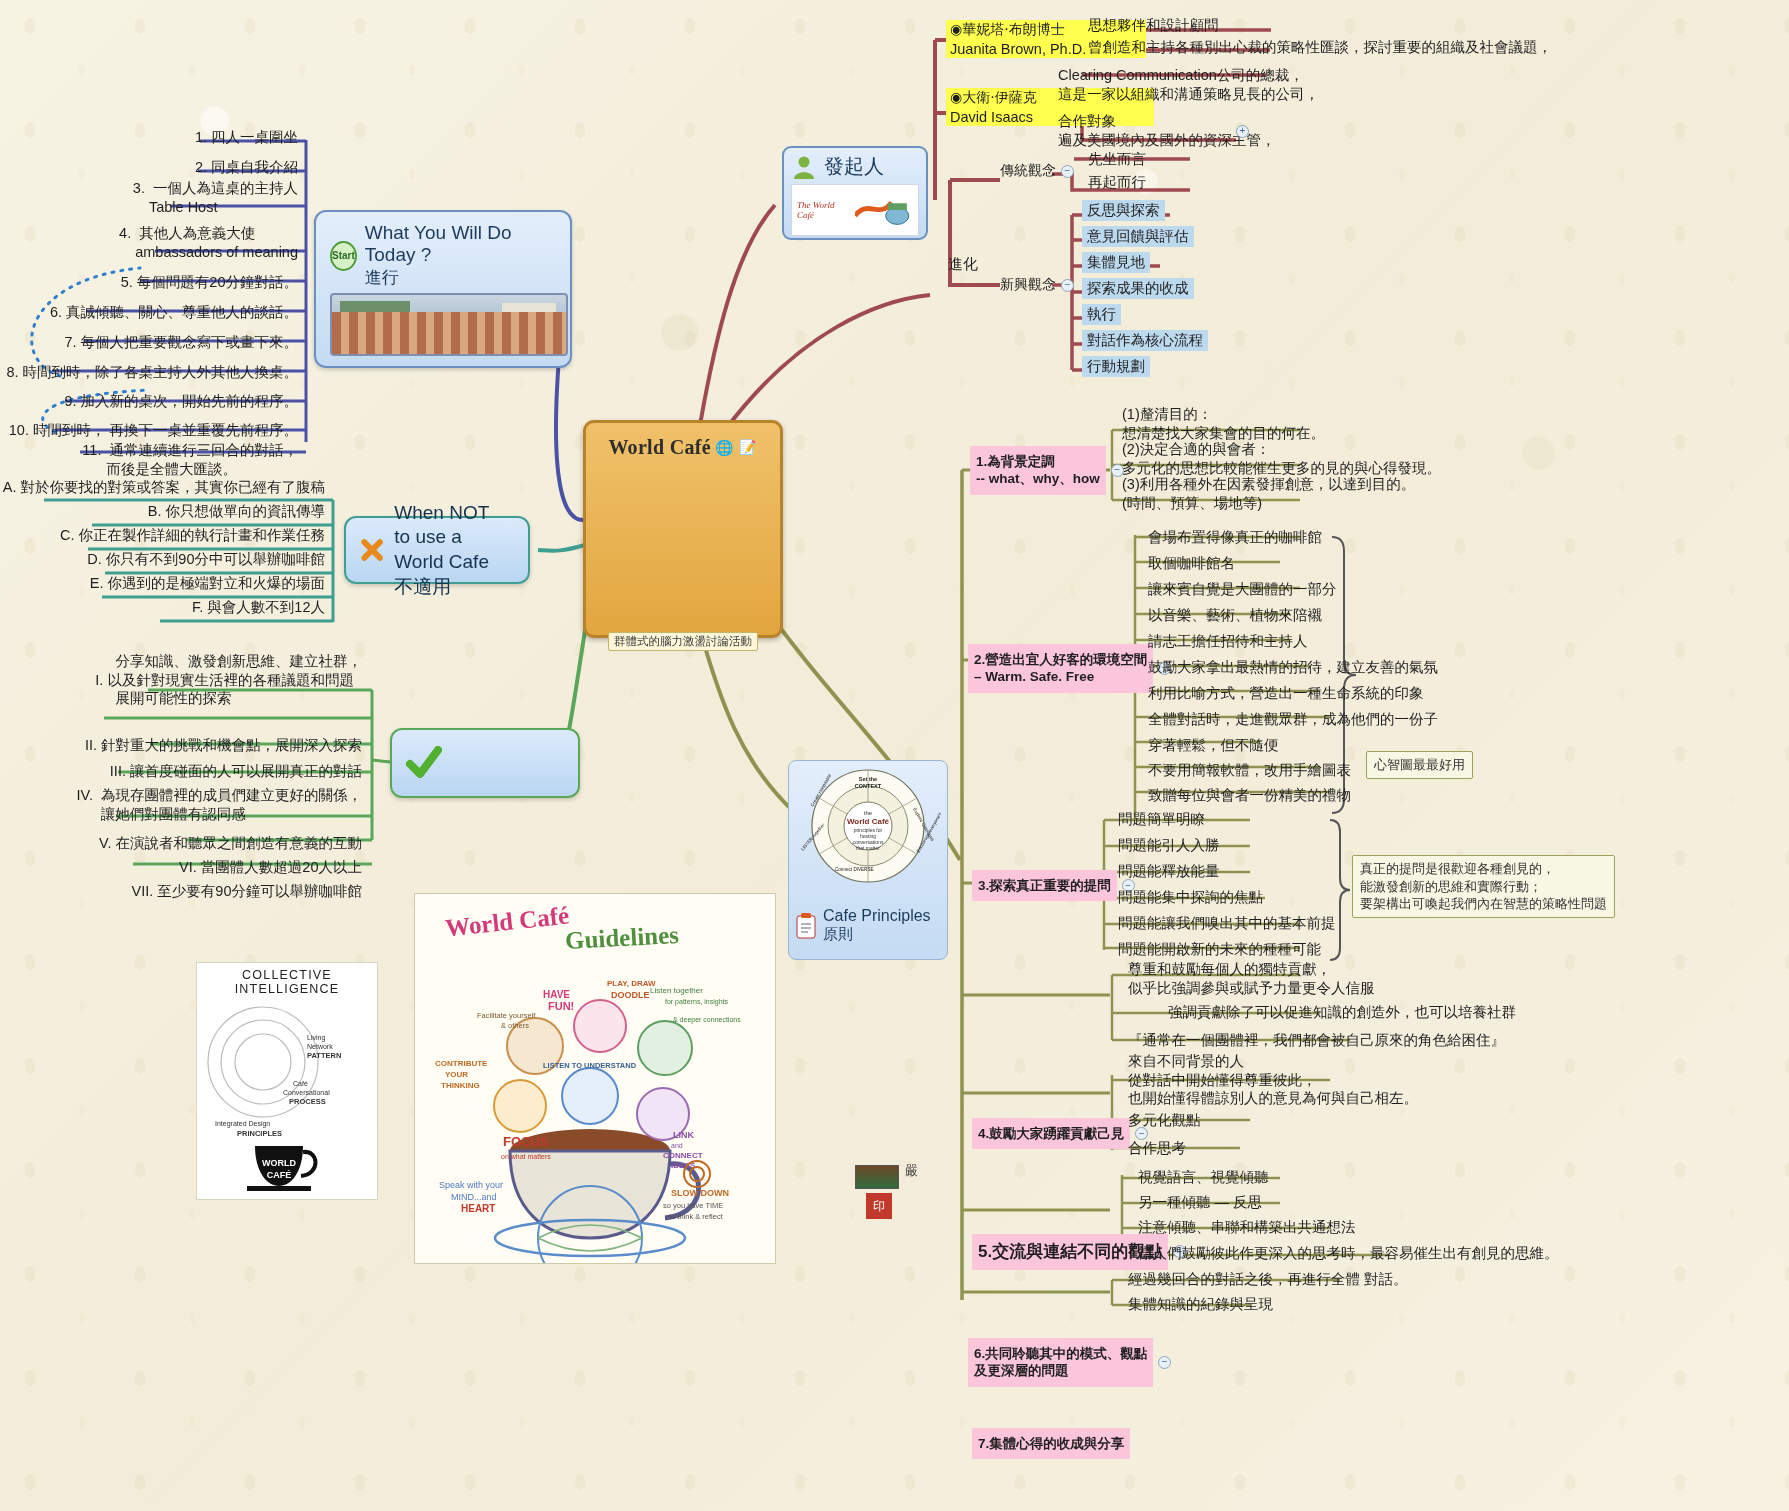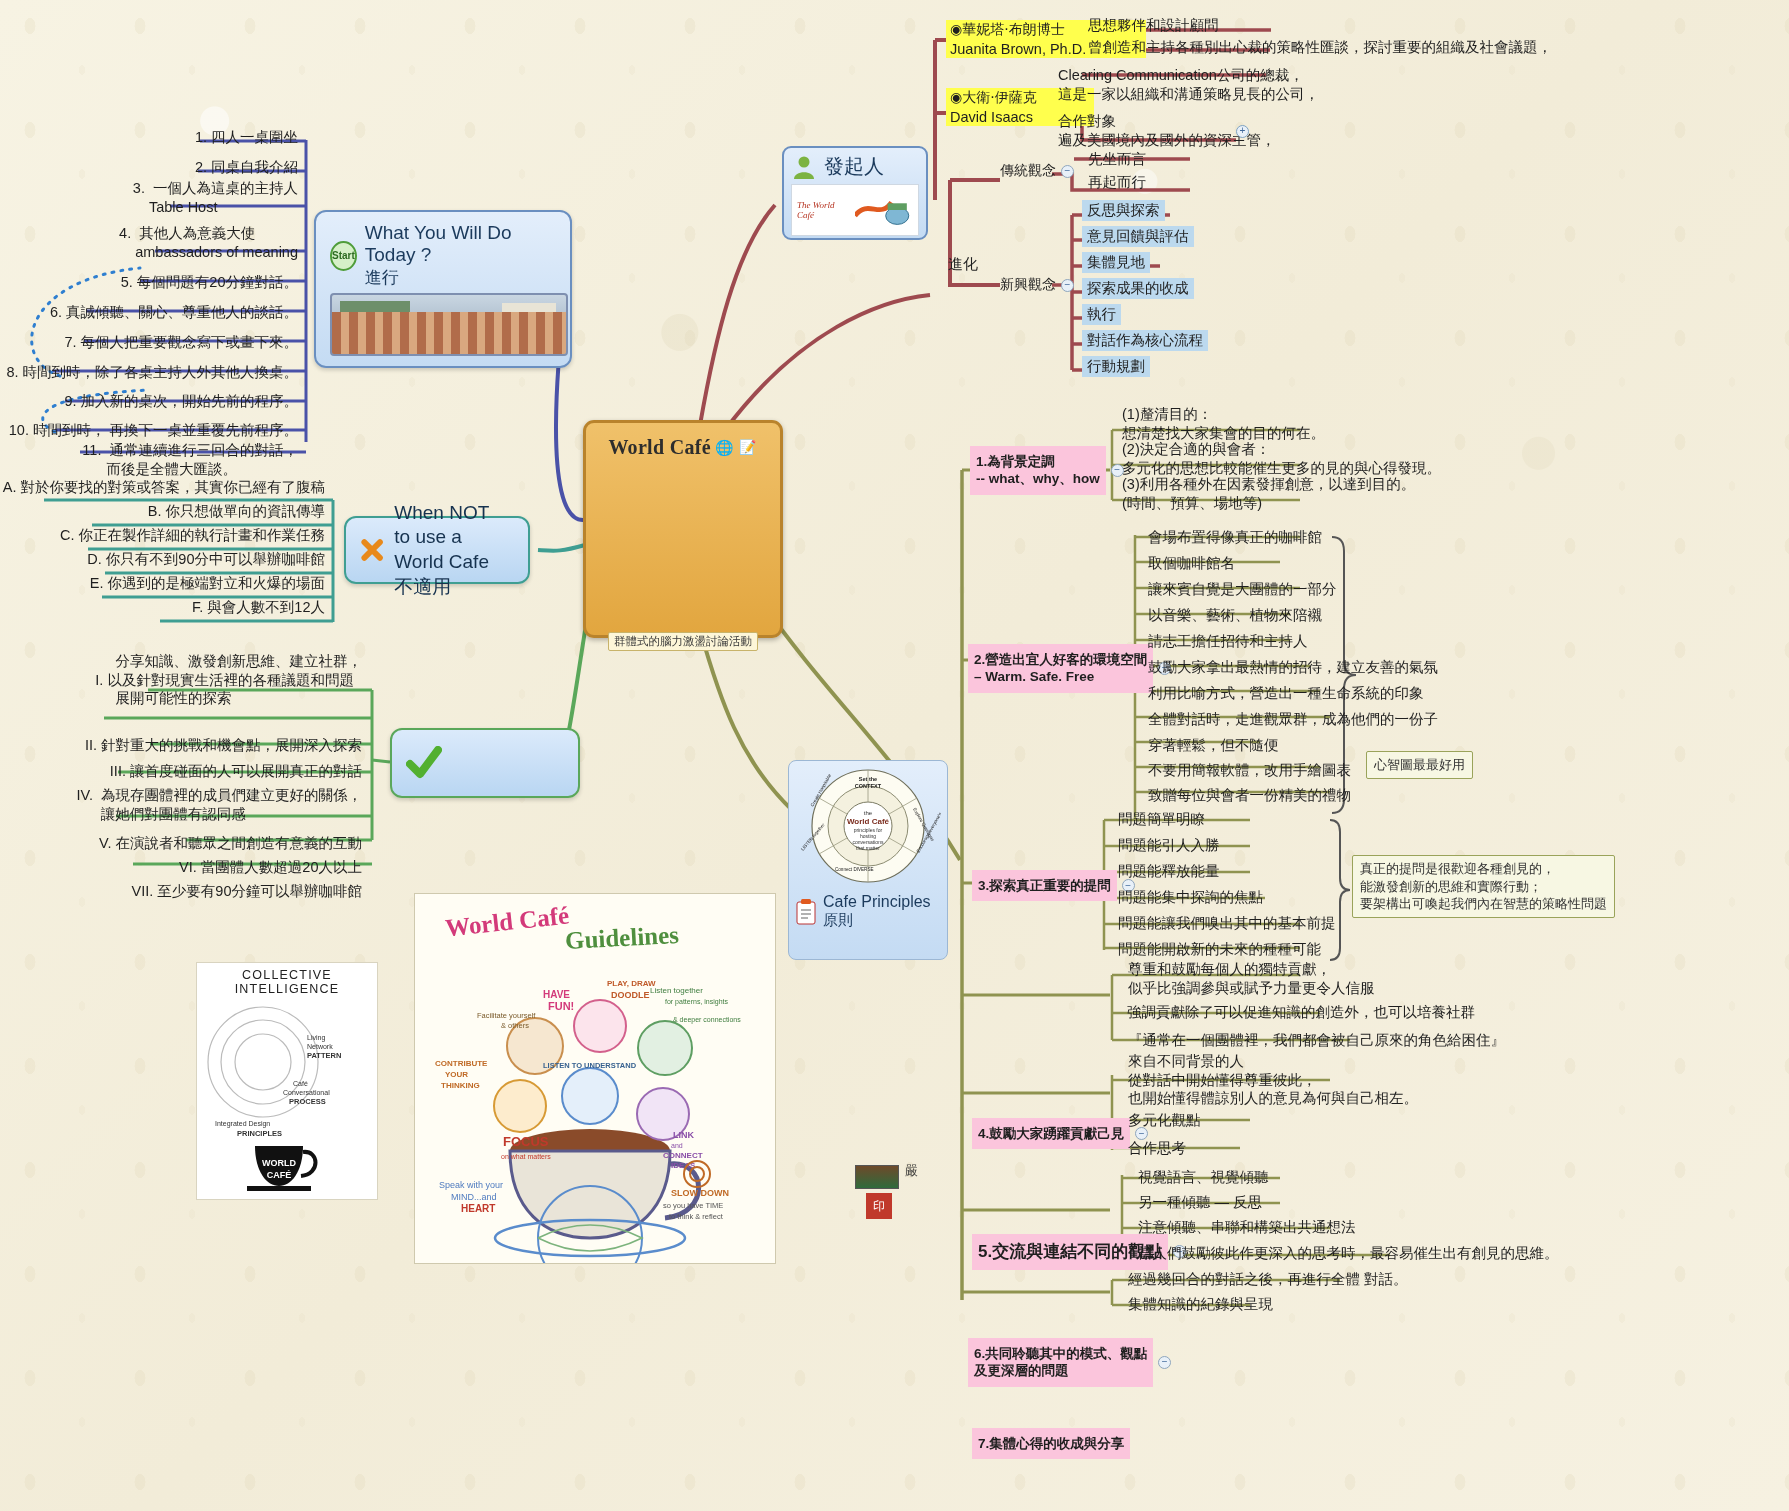--- a/index.html
+++ b/index.html
@@ -331,21 +331,21 @@
   </div>
 </div>
 
 <div class="node" style="left:946px;top:20px;width:200px">
   <div class="hl-yellow leaf" style="font-size:14px">◉華妮塔‧布朗博士</div>
   <div class="hl-yellow leaf" style="font-size:14.5px">Juanita Brown, Ph.D.</div>
 </div>
 <div class="leaf txt node" style="left:1088px;top:16px">思想夥伴和設計顧問</div>
 <div class="leaf txt node" style="left:1088px;top:38px">曾創造和主持各種別出心裁的策略性匯談，探討重要的組織及社會議題，</div>
 
-<div class="node" style="left:946px;top:88px;width:148px">
+<div class="node" style="left:946px;top:88px;width:208px">
   <div class="hl-yellow leaf" style="font-size:14px">◉大衛‧伊薩克</div>
   <div class="hl-yellow leaf" style="font-size:14.5px">David Isaacs</div>
 </div>
 <div class="leaf txt node" style="left:1058px;top:66px">Clearing Communication公司的總裁，
 這是一家以組織和溝通策略見長的公司，</div>
 <div class="leaf txt node" style="left:1058px;top:112px">合作對象
 遍及美國境內及國外的資深主管，</div>
 <div class="node" style="left:1236px;top:120px">
   <span class="collapse" style="border-color:#7fa3c2">+</span>
 </div>
@@ -392,21 +392,21 @@
     <text x="73" y="77" font-size="5" text-anchor="middle" fill="#333">conversations</text>
     <text x="73" y="83" font-size="5" text-anchor="middle" fill="#333">that matter</text>
     <text x="73" y="14" font-size="5.5" text-anchor="middle" fill="#222" font-weight="bold">Set the</text>
     <text x="73" y="21" font-size="5.5" text-anchor="middle" fill="#222" font-weight="bold">CONTEXT</text>
     <text x="18" y="40" font-size="4.6" fill="#222" transform="rotate(-60 18 40)">Create Hospitable</text>
     <text x="118" y="42" font-size="4.6" fill="#222" transform="rotate(60 118 42)">Explore Questions</text>
     <text x="124" y="86" font-size="4.6" fill="#222" transform="rotate(-60 124 86)">Encourage everyone's</text>
     <text x="40" y="104" font-size="4.6" fill="#222">Connect DIVERSE</text>
     <text x="8" y="84" font-size="4.6" fill="#222" transform="rotate(-50 8 84)">LISTEN together</text>
   </svg>
-  <div style="display:flex;align-items:center;gap:6px;margin-top:4px">
+  <div style="display:flex;align-items:center;gap:6px;margin-top:18px">
     <svg width="22" height="26" viewBox="0 0 22 26">
       <rect x="2" y="3" width="18" height="22" rx="2" fill="#fff" stroke="#b33"></rect>
       <rect x="6" y="0" width="10" height="5" rx="1.5" fill="#e05a20"></rect>
       <g stroke="#888" stroke-width="1.3">
           <line x1="6" y1="11" x2="16" y2="11"></line>
           <line x1="6" y1="15" x2="16" y2="15"></line>
           <line x1="6" y1="19" x2="13" y2="19"></line>
         </g>
     </svg>
     <div>
@@ -463,21 +463,21 @@
 <div class="note-box node txt" style="left:1352px;top:855px;border-color:#9aa35a">真正的提問是很歡迎各種創見的，
 能激發創新的思維和實際行動；
 要架構出可喚起我們內在智慧的策略性問題</div>
 
 <div class="node" style="left:972px;top:1118px;display:flex;align-items:center;gap:5px">
   <div class="hl-pink txt leaf" style="font-size:13.5px">4.鼓勵大家踴躍貢獻己見</div>
   <span class="collapse">−</span>
 </div>
 <div class="leaf txt node" style="left:1128px;top:960px">尊重和鼓勵每個人的獨特貢獻，
 似乎比強調參與或賦予力量更令人信服</div>
-<div class="leaf txt node" style="left:1127px;top:1003px">強調貢獻除了可以促進知識的創造外，也可以培養社群</div>
+<div class="leaf txt node" style="left:1168px;top:1003px">強調貢獻除了可以促進知識的創造外，也可以培養社群</div>
 <div class="leaf txt node" style="left:1128px;top:1031px">『通常在一個團體裡，我們都會被自己原來的角色給困住』</div>
 
 <div class="node" style="left:972px;top:1234px;display:flex;align-items:center;gap:5px">
   <div class="hl-pink txt leaf" style="font-size:17px">5.交流與連結不同的觀點</div>
   <span class="collapse">−</span>
 </div>
 <div class="leaf txt node" style="left:1128px;top:1052px">來自不同背景的人
 從對話中開始懂得尊重彼此，
 也開始懂得體諒別人的意見為何與自己相左。</div>
 <div class="leaf txt node" style="left:1128px;top:1111px">多元化觀點</div>

